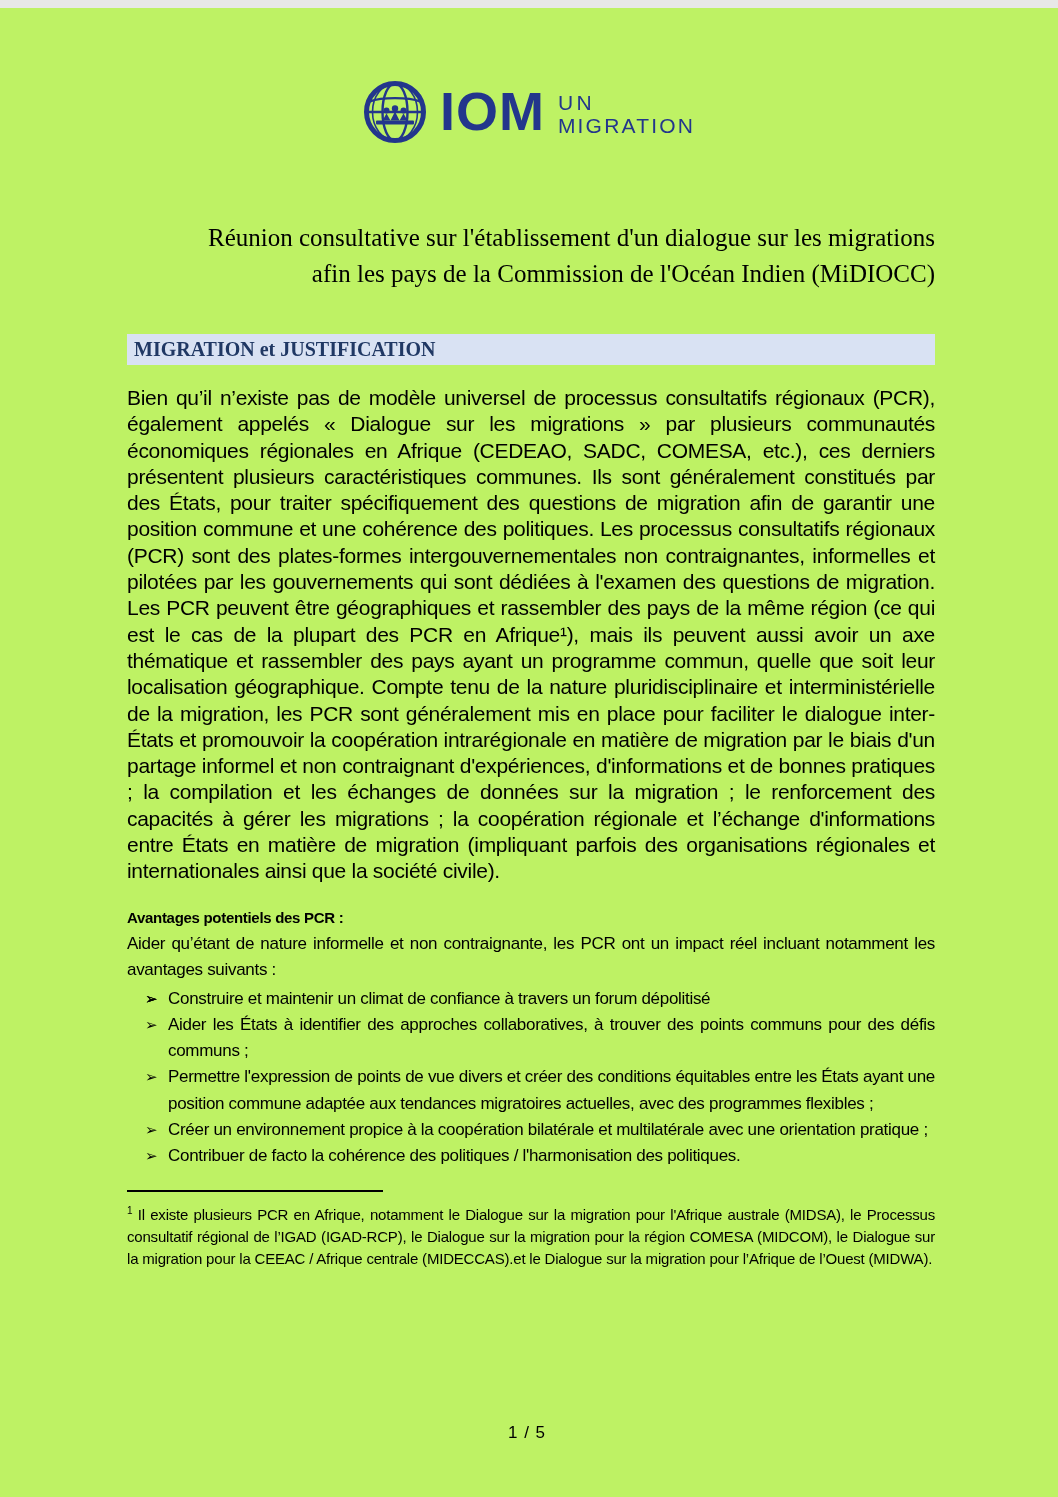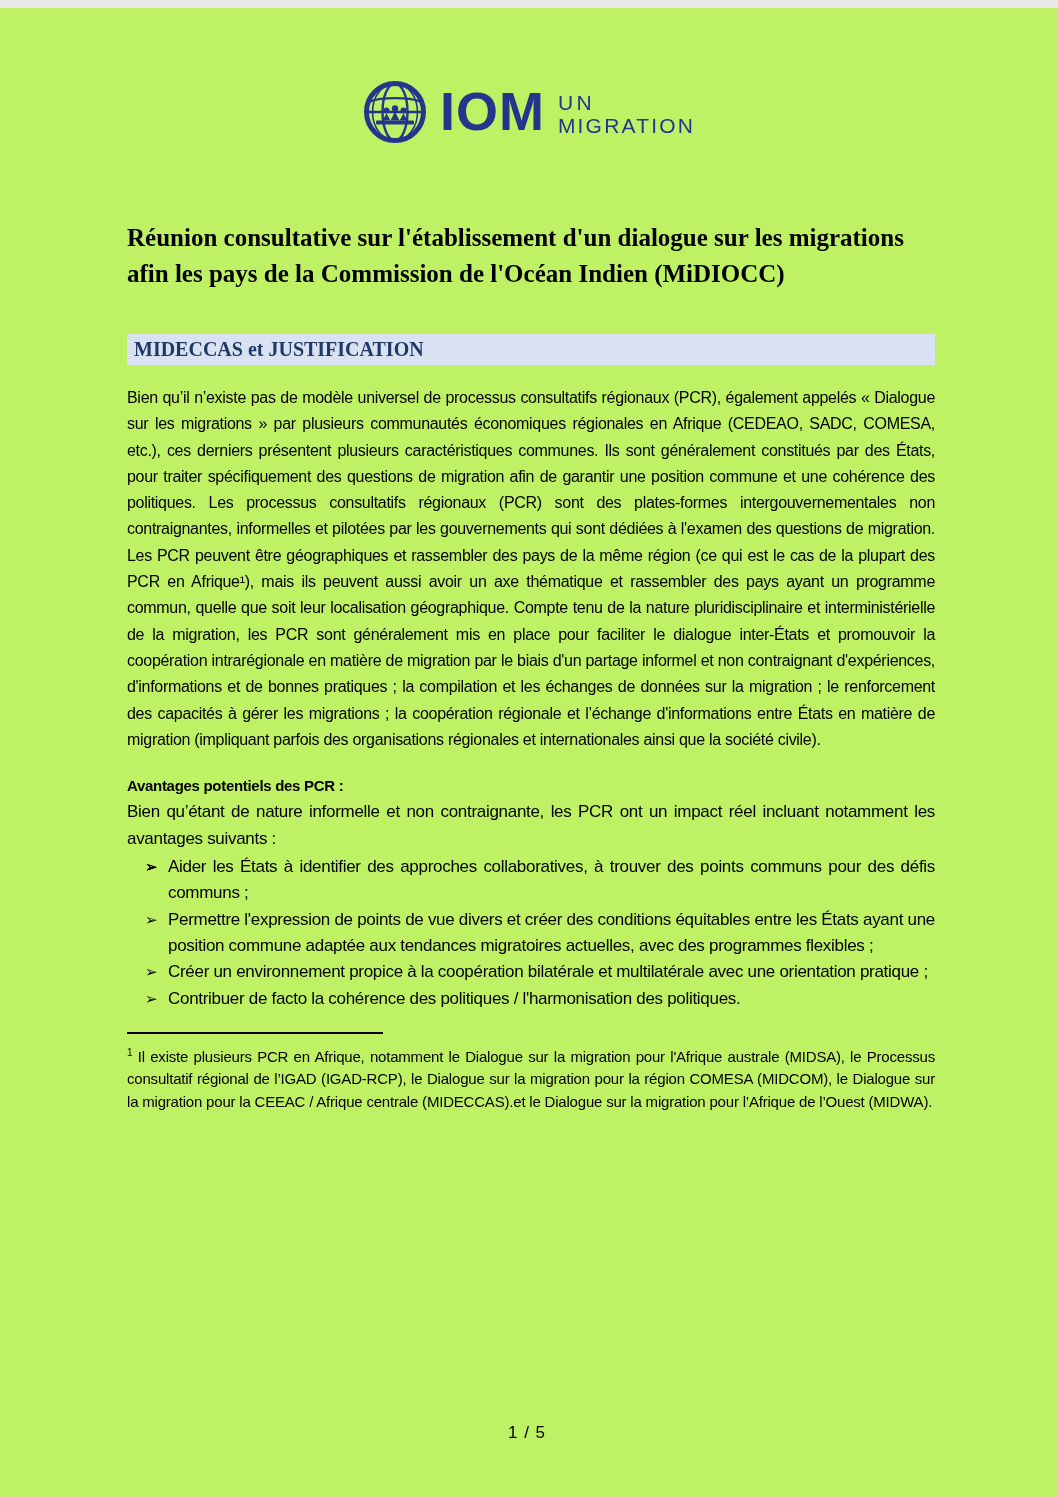--- a/index.html
+++ b/index.html
@@ -42,23 +42,23 @@
     flex-direction:column;
     margin-top:11px;
     color:#23368c;
     justify-content:flex-end;
   }
   .un-line{font-size:21px;line-height:23px;letter-spacing:3.5px;font-weight:400;}
   .migration-line{font-size:21px;line-height:23px;letter-spacing:2.2px;font-weight:400;}
   
   .doc-title{
     margin-top:76px;
-    text-align:left;
+    text-align:right;
     font-family:"Liberation Serif","DejaVu Serif",serif;
-    font-weight:bold;
+    font-weight:normal;
     font-size:25px;
     line-height:36px;
     color:#000;
   }
   
   .section-band{
     margin-top:42px;
     background:#d9e2f3;
     height:31px;
     display:flex;
@@ -68,21 +68,21 @@
   }
   .section-band span{
     font-family:"Liberation Serif","DejaVu Serif",serif;
     font-weight:bold;
     font-size:20px;
     color:#203864;
   }
   
   .body-par{
     margin:20px 0 0 0;
-    font-size:16px;
+    font-size:21px;
     letter-spacing:-0.3px;
     line-height:26.3px;
     text-align:justify;
   }
   .subheading{
     margin:20px 0 0 0;
     font-size:15px;
     letter-spacing:-0.3px;
     line-height:26.3px;
     font-weight:bold;
@@ -175,38 +175,39 @@
   </div>
 
   <div class="content">
 
     <div class="doc-title">
       <div>Réunion consultative sur l'établissement d'un dialogue sur les migrations</div>
       <div>afin les pays de la Commission de l'Océan Indien (MiDIOCC)</div>
     </div>
 
     <div class="section-band">
-      <span>MIDECCAS et JUSTIFICATION</span>
+      <span>MIGRATION et JUSTIFICATION</span>
     </div>
 
     <p class="body-par">Bien qu’il n’existe pas de modèle universel de processus consultatifs régionaux (PCR), également appelés « Dialogue sur les migrations » par plusieurs communautés économiques régionales en Afrique (CEDEAO, SADC, COMESA, etc.), ces derniers présentent plusieurs caractéristiques communes. Ils sont généralement constitués par des États, pour traiter spécifiquement des questions de migration afin de garantir une position commune et une cohérence des politiques. Les processus consultatifs régionaux (PCR) sont des plates-formes intergouvernementales non contraignantes, informelles et pilotées par les gouvernements qui sont dédiées à l'examen des questions de migration. Les PCR peuvent être géographiques et rassembler des pays de la même région (ce qui est le cas de la plupart des PCR en Afrique¹), mais ils peuvent aussi avoir un axe thématique et rassembler des pays ayant un programme commun, quelle que soit leur localisation géographique. Compte tenu de la nature pluridisciplinaire et interministérielle de la migration, les PCR sont généralement mis en place pour faciliter le dialogue inter-États et promouvoir la coopération intrarégionale en matière de migration par le biais d'un partage informel et non contraignant d'expériences, d'informations et de bonnes pratiques ; la compilation et les échanges de données sur la migration ; le renforcement des capacités à gérer les migrations ; la coopération régionale et l’échange d'informations entre États en matière de migration (impliquant parfois des organisations régionales et internationales ainsi que la société civile).</p>
 
     <p class="subheading">Avantages potentiels des PCR :</p>
 
-    <p class="intro-par">Bien qu’étant de nature informelle et non contraignante, les PCR ont un impact réel incluant notamment les avantages suivants :</p>
+    <p class="intro-par">Aider qu’étant de nature informelle et non contraignante, les PCR ont un impact réel incluant notamment les avantages suivants :</p>
 
     <ul class="bullets">
       <li>
         <span class="marker">➢</span>
       </li>
       <li>
         <span class="marker">➢</span>
       </li>
       <li>
         <span class="marker">➢</span>
+        <span>Construire et maintenir un climat de confiance à travers un forum dépolitisé</span>
       </li>
       <li>
         <span class="marker">➢</span>
         <span>Aider les États à identifier des approches collaboratives, à trouver des points communs pour des défis communs ;</span>
       </li>
       <li>
         <span class="marker">➢</span>
         <span>Permettre l'expression de points de vue divers et créer des conditions équitables entre les États ayant une position commune adaptée aux tendances migratoires actuelles, avec des programmes flexibles ;</span>
       </li>
       <li>

